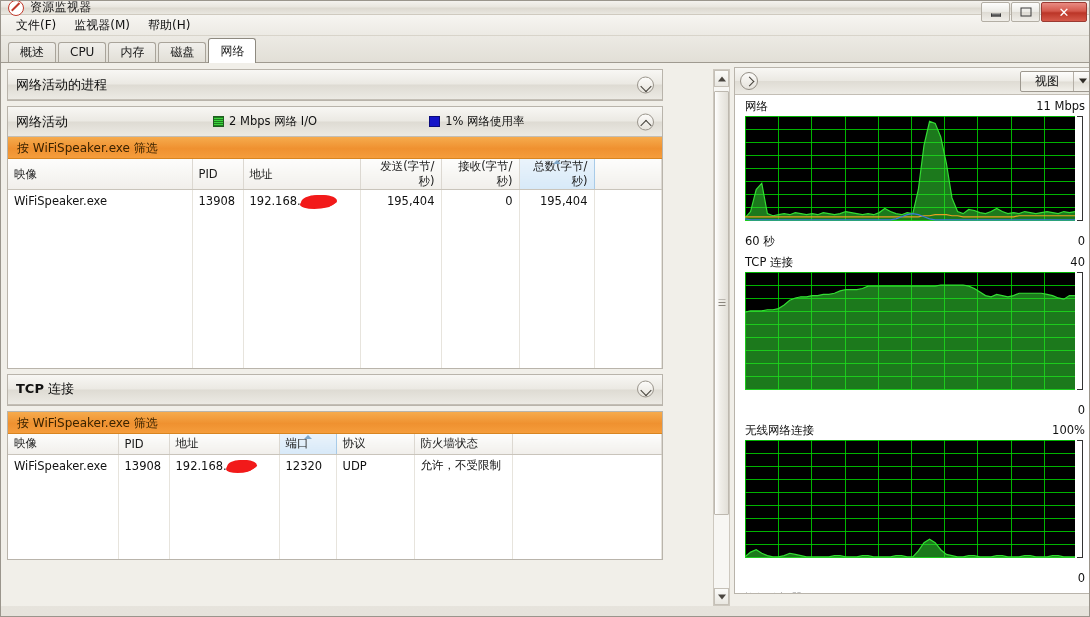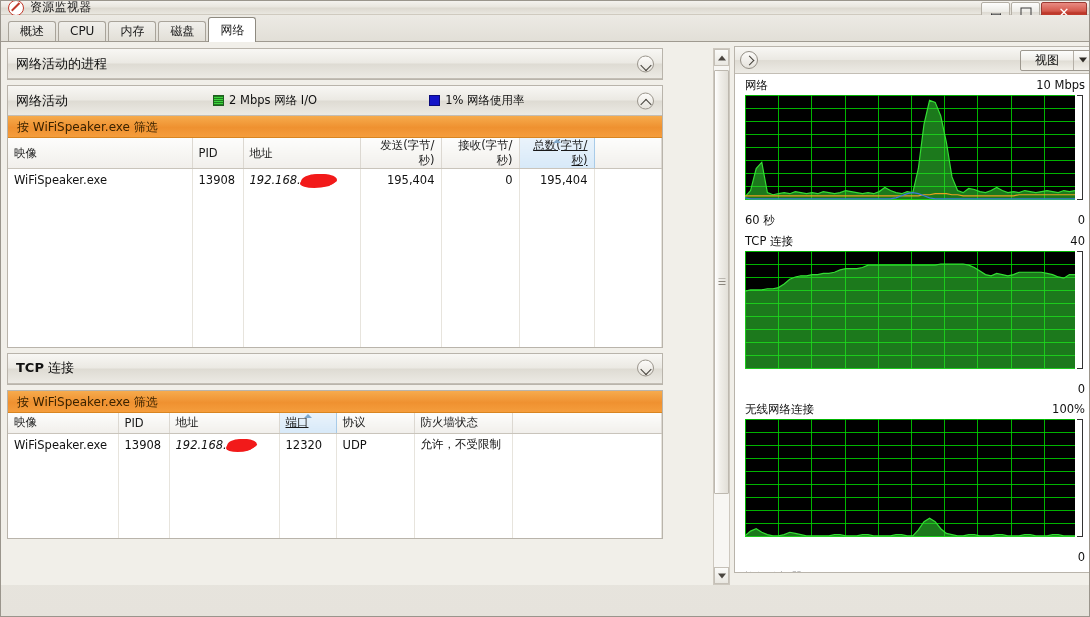--- a/index.html
+++ b/index.html
@@ -170,36 +170,36 @@
     text-align: left;
     background: linear-gradient(180deg,#fdfdfc 0%, #f1efeb 100%);
     border-right: 1px solid #dcd8d1;
     border-bottom: 1px solid #c9c4bb;
     padding: 0 6px;
     cursor: default; position: relative;
   }
   table.grid th.num { text-align: right; margin-top: 20px; }
   table.grid th.sorted {
     background: linear-gradient(180deg,#eaf3fb 0%, #d7e9f8 100%);
-    border-left: 1px solid #a8cbe8; border-right: 1px solid #a8cbe8; text-decoration: underline;
+    border-left: 1px solid #a8cbe8; border-right: 1px solid #a8cbe8;
   }
   table.grid th.sorted::after {
     content: ""; position: absolute; left: 50%; top: 1px; transform: translateX(-50%);
     border-left: 4px solid transparent; border-right: 4px solid transparent;
     border-bottom: 4px solid #7fa7c9;
   }
   table.grid td {
     height: 22px; font-size: 11.5px; color: #111;
     border-right: 1px solid #e7e4dd;
     padding: 0 6px;
     white-space: nowrap; overflow: hidden;
     cursor: default;
   }
   table.grid td.num { text-align: right; }
-  .addr-cell { position: relative; font-style: italic; }
+  .addr-cell { position: relative; }
   .redact {
     display: inline-block; vertical-align: middle;
     width: 34px; height: 13px; margin-left: 0px;
     background: #f21a1a;
     border-radius: 48% 42% 55% 45% / 60% 55% 45% 40%;
     box-shadow: 3px -1px 0 -1px #f21a1a, -2px 2px 0 -1px #f21a1a;
   }
   .redact.small { width: 28px; height: 12px; }
   .grid-body { background: #fff; margin-top: 24px; }
 
@@ -333,20 +333,25 @@
         </div>
       <div class="wbtn max">
           <span class="gl"></span>
         </div>
       <div class="wbtn close">
           <span class="gl">✕</span>
         </div>
     </div>
   </div>
 
+  <div class="menubar">
+    <div class="menuitem">文件(F)</div>
+    <div class="menuitem">监视器(M)</div>
+    <div class="menuitem">帮助(H)</div>
+  </div>
 
   <div class="tabstrip">
     <div class="tab">概述</div>
     <div class="tab">CPU</div>
     <div class="tab">内存</div>
     <div class="tab">磁盘</div>
     <div class="tab active">网络</div>
   </div>
 
   <div class="body-split">
@@ -503,21 +508,21 @@
               <span class="lbl">视图</span>
               <span class="split"></span>
             </div>
           </div>
 
           <div class="graphs">
 
             <div class="graph-block">
               <div class="g-head">
                 <span>网络</span>
-                <span>10 Mbps</span>
+                <span>11 Mbps</span>
               </div>
               <div class="g-wrap">
                 <div class="g-canvas">
                   <div class="g-grid"></div>
                   <svg class="g-svg" id="svg-0" viewBox="0 0 100 100" preserveAspectRatio="none">
                       <polygon points="0,100 0.00,97.00 1.69,91.00 3.39,70.00 5.08,64.00 6.78,93.00 8.47,95.00 10.17,94.00 11.86,93.00 13.56,94.00 15.25,92.00 16.95,93.00 18.64,94.00 20.34,93.00 22.03,94.00 23.73,92.00 25.42,93.00 27.12,94.00 28.81,93.00 30.51,91.00 32.20,92.00 33.90,93.00 35.59,94.00 37.29,93.00 38.98,94.00 40.68,92.00 42.37,88.00 44.07,91.00 45.76,93.00 47.46,94.00 49.15,92.00 50.85,93.00 52.54,70.00 54.24,28.00 55.93,5.00 57.63,7.00 59.32,20.00 61.02,45.00 62.71,78.00 64.41,91.00 66.10,93.00 67.80,89.00 69.49,90.00 71.19,92.00 72.88,93.00 74.58,91.00 76.27,88.00 77.97,91.00 79.66,93.00 81.36,92.00 83.05,93.00 84.75,91.00 86.44,92.00 88.14,93.00 89.83,92.00 91.53,91.00 93.22,92.00 94.92,93.00 96.61,91.00 98.31,92.00 100.00,91.00 100,100" fill="#33dd33" fill-opacity="0.55"></polygon>
                       <polyline points="0.00,97.00 1.69,91.00 3.39,70.00 5.08,64.00 6.78,93.00 8.47,95.00 10.17,94.00 11.86,93.00 13.56,94.00 15.25,92.00 16.95,93.00 18.64,94.00 20.34,93.00 22.03,94.00 23.73,92.00 25.42,93.00 27.12,94.00 28.81,93.00 30.51,91.00 32.20,92.00 33.90,93.00 35.59,94.00 37.29,93.00 38.98,94.00 40.68,92.00 42.37,88.00 44.07,91.00 45.76,93.00 47.46,94.00 49.15,92.00 50.85,93.00 52.54,70.00 54.24,28.00 55.93,5.00 57.63,7.00 59.32,20.00 61.02,45.00 62.71,78.00 64.41,91.00 66.10,93.00 67.80,89.00 69.49,90.00 71.19,92.00 72.88,93.00 74.58,91.00 76.27,88.00 77.97,91.00 79.66,93.00 81.36,92.00 83.05,93.00 84.75,91.00 86.44,92.00 88.14,93.00 89.83,92.00 91.53,91.00 93.22,92.00 94.92,93.00 96.61,91.00 98.31,92.00 100.00,91.00" fill="none" stroke="#33dd33" stroke-width="1.2" vector-effect="non-scaling-stroke"></polyline>
                       <polyline points="0.00,96.00 1.69,96.00 3.39,96.00 5.08,96.00 6.78,96.00 8.47,96.00 10.17,96.00 11.86,96.00 13.56,96.00 15.25,96.00 16.95,96.00 18.64,96.00 20.34,96.00 22.03,96.00 23.73,96.00 25.42,96.00 27.12,96.00 28.81,96.00 30.51,96.00 32.20,96.00 33.90,96.00 35.59,96.00 37.29,96.00 38.98,96.00 40.68,96.00 42.37,96.00 44.07,96.00 45.76,96.00 47.46,96.00 49.15,96.00 50.85,96.00 52.54,96.00 54.24,95.00 55.93,95.00 57.63,94.00 59.32,94.00 61.02,94.00 62.71,95.00 64.41,95.00 66.10,96.00 67.80,96.00 69.49,96.00 71.19,96.00 72.88,96.00 74.58,96.00 76.27,96.00 77.97,96.00 79.66,96.00 81.36,96.00 83.05,95.00 84.75,95.00 86.44,95.00 88.14,95.00 89.83,95.00 91.53,95.00 93.22,95.00 94.92,95.00 96.61,95.00 98.31,95.00 100.00,95.00" fill="none" stroke="#e8a020" stroke-width="1.2" vector-effect="non-scaling-stroke"></polyline>
                       <polyline points="0.00,98.00 1.69,99.00 3.39,99.00 5.08,99.00 6.78,99.00 8.47,99.00 10.17,99.00 11.86,99.00 13.56,99.00 15.25,99.00 16.95,99.00 18.64,99.00 20.34,99.00 22.03,99.00 23.73,99.00 25.42,99.00 27.12,99.00 28.81,99.00 30.51,99.00 32.20,99.00 33.90,99.00 35.59,99.00 37.29,99.00 38.98,99.00 40.68,99.00 42.37,99.00 44.07,99.00 45.76,98.00 47.46,96.00 49.15,94.00 50.85,93.00 52.54,94.00 54.24,96.00 55.93,98.00 57.63,99.00 59.32,99.00 61.02,99.00 62.71,99.00 64.41,99.00 66.10,99.00 67.80,99.00 69.49,99.00 71.19,99.00 72.88,99.00 74.58,99.00 76.27,99.00 77.97,99.00 79.66,99.00 81.36,99.00 83.05,99.00 84.75,99.00 86.44,99.00 88.14,99.00 89.83,99.00 91.53,99.00 93.22,99.00 94.92,99.00 96.61,99.00 98.31,99.00 100.00,99.00" fill="none" stroke="#3a7ad9" stroke-width="1.2" vector-effect="non-scaling-stroke"></polyline>
                     </svg>

